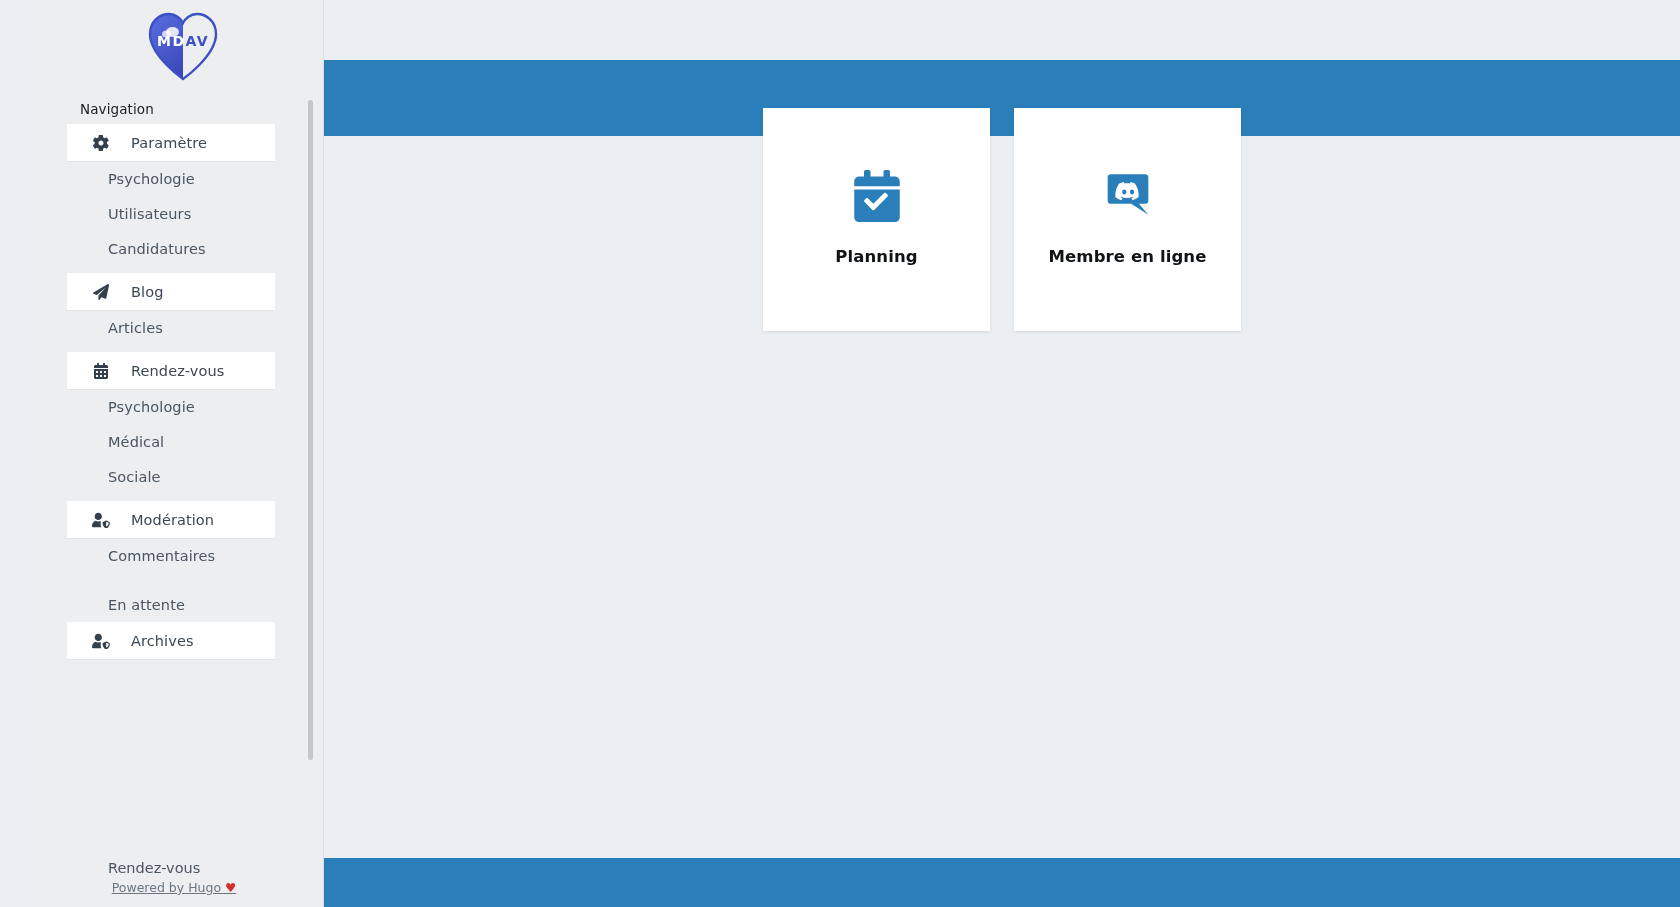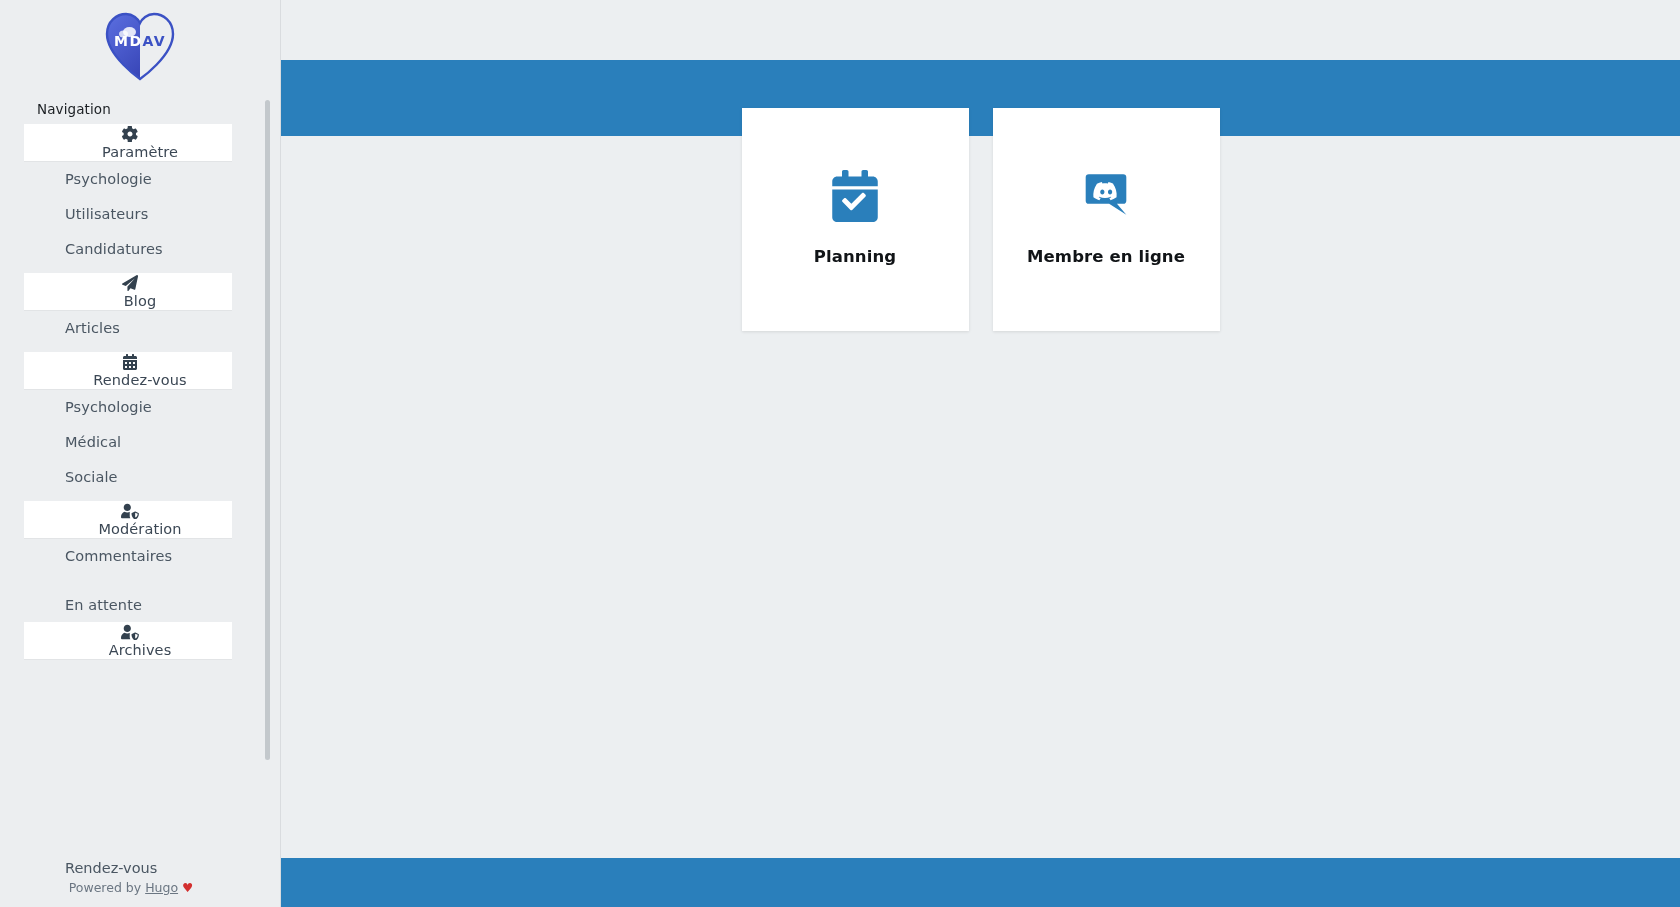--- a/index.html
+++ b/index.html
@@ -19,20 +19,21 @@
 
   
   .sidebar {
     position: relative;
     width: 280px;
     height: 907px;
     flex: 0 0 280px;
     background: #eceef0;
     display: flex;
     flex-direction: column;
+    margin-left: 43px;
   }
   .logo-wrap {
     height: 92px;
     display: flex;
     align-items: center;
     justify-content: center;
     flex: 0 0 92px;
   }
   .logo-wrap svg { display: block; }
 
@@ -49,21 +50,20 @@
     letter-spacing: .1px;
   }
   .nav-section {
     background: #ffffff;
     height: 37px;
     display: flex;
     align-items: center;
     padding-left: 24px;
     margin: 0 28px 0 24px;
     box-shadow: 0 1px 0 rgba(0,0,0,.04);
-    flex-direction: column;
   }
   .nav-section .ic {
     width: 20px;
     height: 20px;
     display: flex;
     align-items: center;
     justify-content: center;
     color: #33414e;
     margin-right: 20px;
     flex: 0 0 20px;
@@ -111,20 +111,21 @@
     font-size: 14.5px;
     color: #4a5662;
     padding-left: 65px;
     padding-bottom: 4px;
   }
   .footer-line2 {
     font-size: 12.5px;
     color: #6b7682;
     text-align: center;
     padding-right: 18px;
+    text-decoration: underline;
   }
   .footer-line2 a {
     color: #6b7682;
     text-decoration: underline;
   }
   .heart-red { color: #d32f2f; }
 
   
   .main {
     position: relative;

